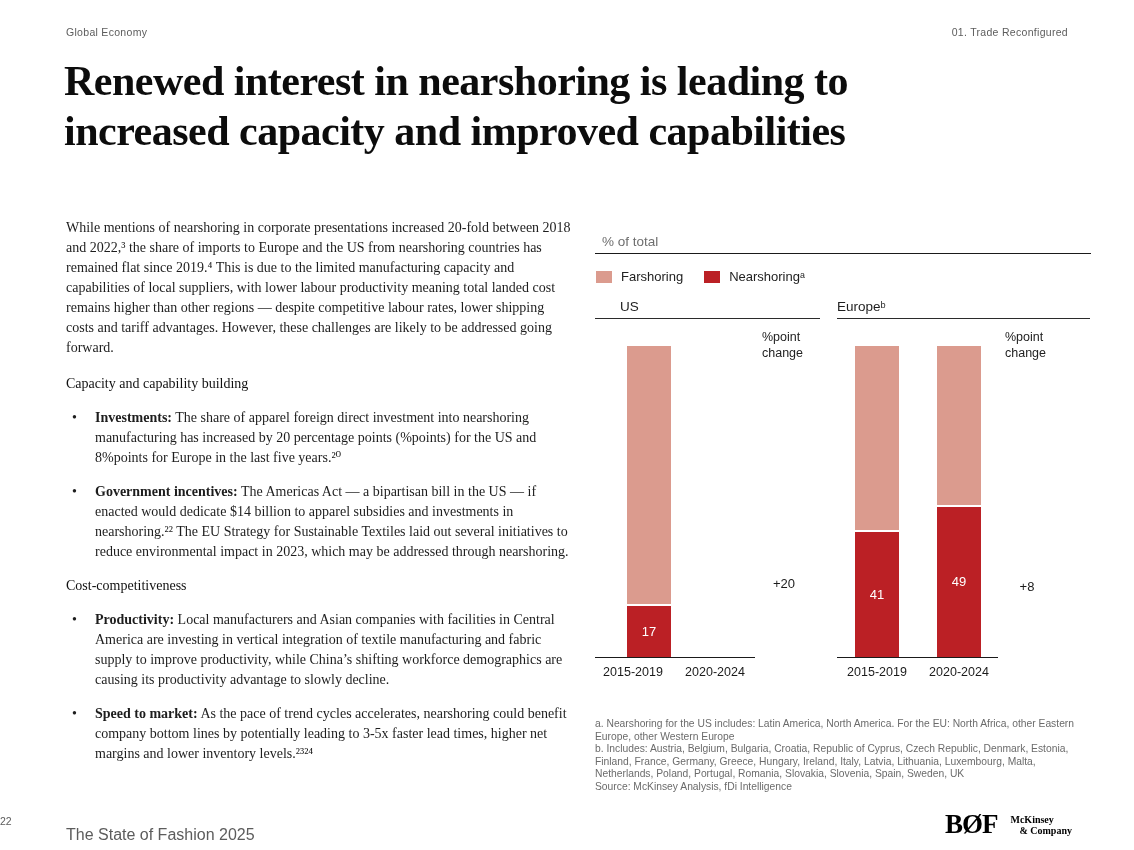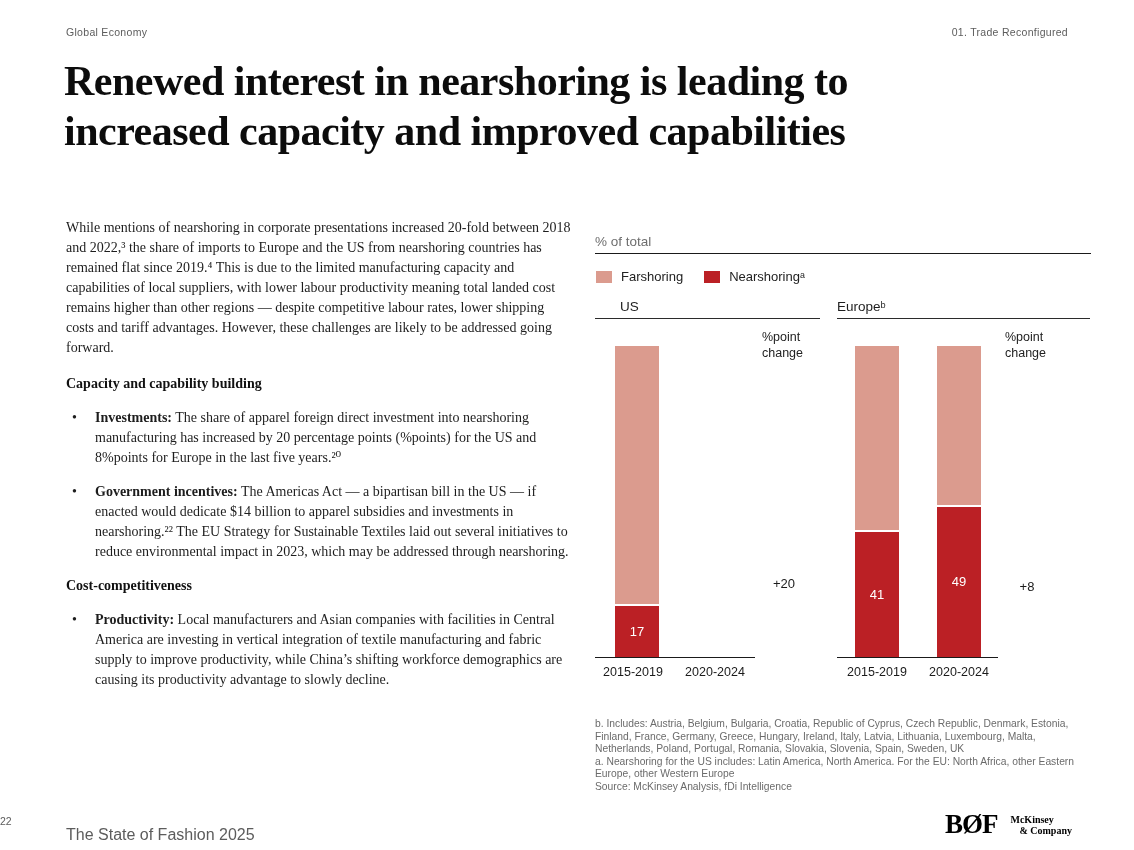--- a/index.html
+++ b/index.html
@@ -14,30 +14,30 @@
   
   h1 { position:absolute; left:64px; top:56px; margin:0; width:960px;
        font-family:"Liberation Serif","DejaVu Serif",serif; font-weight:700;
        font-size:42px; line-height:50px; color:#0c0c0c; letter-spacing:-0.5px; }
 
   
   .article { position:absolute; left:66px; top:218px; width:508px;
              font-family:"Liberation Serif","DejaVu Serif",serif;
              font-size:14px; line-height:20px; color:#1d1d1d; }
   .article p.intro { margin:0 0 16px; }
-  .article h2 { font-size:14px; line-height:20px; font-weight:700; color:#111; margin:8px 0 14px; }
+  .article h2 { font-size:14px; line-height:20px; font-weight:400; color:#111; margin:8px 0 14px; }
   .bullets { list-style:none; margin:0 0 10px; padding:0; }
   .bullets li { position:relative; padding-left:29px; margin:6px 0 14px; }
   .bullets li::before { content:"\2022"; position:absolute; left:6px; top:0; color:#1d1d1d; }
   .lead { font-weight:700; }
 
   
   .chart-panel { position:absolute; left:595px; top:215px; width:496px; height:605px; }
   .c-title    { position:absolute; top:0;    left:0; font-size:13.5px; color:#1e1e1e; }
-  .c-subtitle { position:absolute; top:19px; left:0; font-size:13.5px; color:#6e6e6e; }
+  .c-subtitle { position:absolute; top:19px; left:7px; font-size:13.5px; color:#6e6e6e; }
   .c-divider  { position:absolute; top:38px; left:0; width:496px; border-top:1px solid #1a1a1a; }
 
   .legend { position:absolute; top:54px; left:1px; display:flex; align-items:center; font-size:13px; color:#222; }
   .swatch { width:16px; height:12px; display:inline-block; margin-right:9px; }
   .sw-far  { background:#DB9B8E; }
   .sw-near { background:#BB2025; }
   .legend .item2 { margin-left:21px; }
 
   .sub-label     { position:absolute; top:84px; font-size:13.5px; color:#1e1e1e; }
   .sub-underline { position:absolute; top:103px; border-top:1px solid #2b2b2b; }
@@ -48,21 +48,21 @@
 
   .change-header { position:absolute; top:114px; font-size:12.5px; line-height:16px; color:#222; }
   .ch-us { left:167px; }
   .ch-eu { left:410px; }
 
   .bar { position:absolute; top:131px; height:311px; width:44px; display:flex; flex-direction:column; }
   .bar .far  { flex:1; background:#DB9B8E; }
   .bar .near { background:#BB2025; border-top:2px solid #ffffff;
                display:flex; align-items:center; justify-content:center;
                color:#ffffff; font-size:13px; }
-  .bar-us1 { left:20px; }  .bar-us2 { left:98px; }
+  .bar-us1 { left:32px; }  .bar-us2 { left:98px; }
   .bar-eu1 { left:260px; } .bar-eu2 { left:342px; }
 
   .axis { position:absolute; top:442px; border-top:1.5px solid #1a1a1a; }
   .axis-us { left:0;     width:160px; }
   .axis-eu { left:242px; width:161px; }
 
   .xlabel { position:absolute; top:450px; width:84px; text-align:center; font-size:12.5px; color:#1b1b1b; }
   .xl-us1 { left:-4px; } .xl-us2 { left:78px; }
   .xl-eu1 { left:240px; } .xl-eu2 { left:322px; }
 
@@ -96,20 +96,21 @@
 
   <h2>Capacity and capability building</h2>
   <ul class="bullets">
     <li><span class="lead">Investments:</span><span> The share of apparel foreign direct investment into nearshoring manufacturing has increased by 20 percentage points (%points) for the US and 8%points for Europe in the last five years.²⁰</span></li>
     <li><span class="lead">Government incentives:</span><span> The Americas Act — a bipartisan bill in the US — if enacted would dedicate $14 billion to apparel subsidies and investments in nearshoring.²² The EU Strategy for Sustainable Textiles laid out several initiatives to reduce environmental impact in 2023, which may be addressed through nearshoring.</span></li>
   </ul>
 
   <h2>Cost-competitiveness</h2>
   <ul class="bullets">
     <li><span class="lead">Productivity:</span><span> Local manufacturers and Asian companies with facilities in Central America are investing in vertical integration of textile manufacturing and fabric supply to improve productivity, while China’s shifting workforce demographics are causing its productivity advantage to slowly decline.</span></li>
+    <li><span class="lead">Speed to market:</span><span> As the pace of trend cycles accelerates, nearshoring could benefit company bottom lines by potentially leading to 3-5x faster lead times, higher net margins and lower inventory levels.²³²⁴</span></li>
   </ul>
 </div>
 
 <div class="chart-panel">
   <div class="c-subtitle">% of total</div>
   <div class="c-divider"></div>
 
   <div class="legend">
     <span class="swatch sw-far"></span>
     <span>Farshoring</span>
@@ -151,22 +152,22 @@
     <div class="near" style="height: 49%;">
       <span>49</span>
     </div>
   </div>
   <div class="axis axis-eu"></div>
   <div class="xlabel xl-eu1">2015-2019</div>
   <div class="xlabel xl-eu2">2020-2024</div>
   <div class="change-value cv-eu">+8</div>
 
   <div class="footnotes">
+    <p>a. Nearshoring for the US includes: Latin America, North America. For the EU: North Africa, other Eastern Europe, other Western Europe</p>
     <p>b. Includes: Austria, Belgium, Bulgaria, Croatia, Republic of Cyprus, Czech Republic, Denmark, Estonia, Finland, France, Germany, Greece, Hungary, Ireland, Italy, Latvia, Lithuania, Luxembourg, Malta, Netherlands, Poland, Portugal, Romania, Slovakia, Slovenia, Spain, Sweden, UK</p>
-    <p>a. Nearshoring for the US includes: Latin America, North America. For the EU: North Africa, other Eastern Europe, other Western Europe</p>
     <p>Source: McKinsey Analysis, fDi Intelligence</p>
   </div>
 </div>
 
 <div class="ftr-left">The State of Fashion 2025</div>
 <div class="ftr-page">22</div>
 <div class="logos">
   <span class="bof">BØF</span>
   <span class="mck">
     <span>McKinsey</span>

